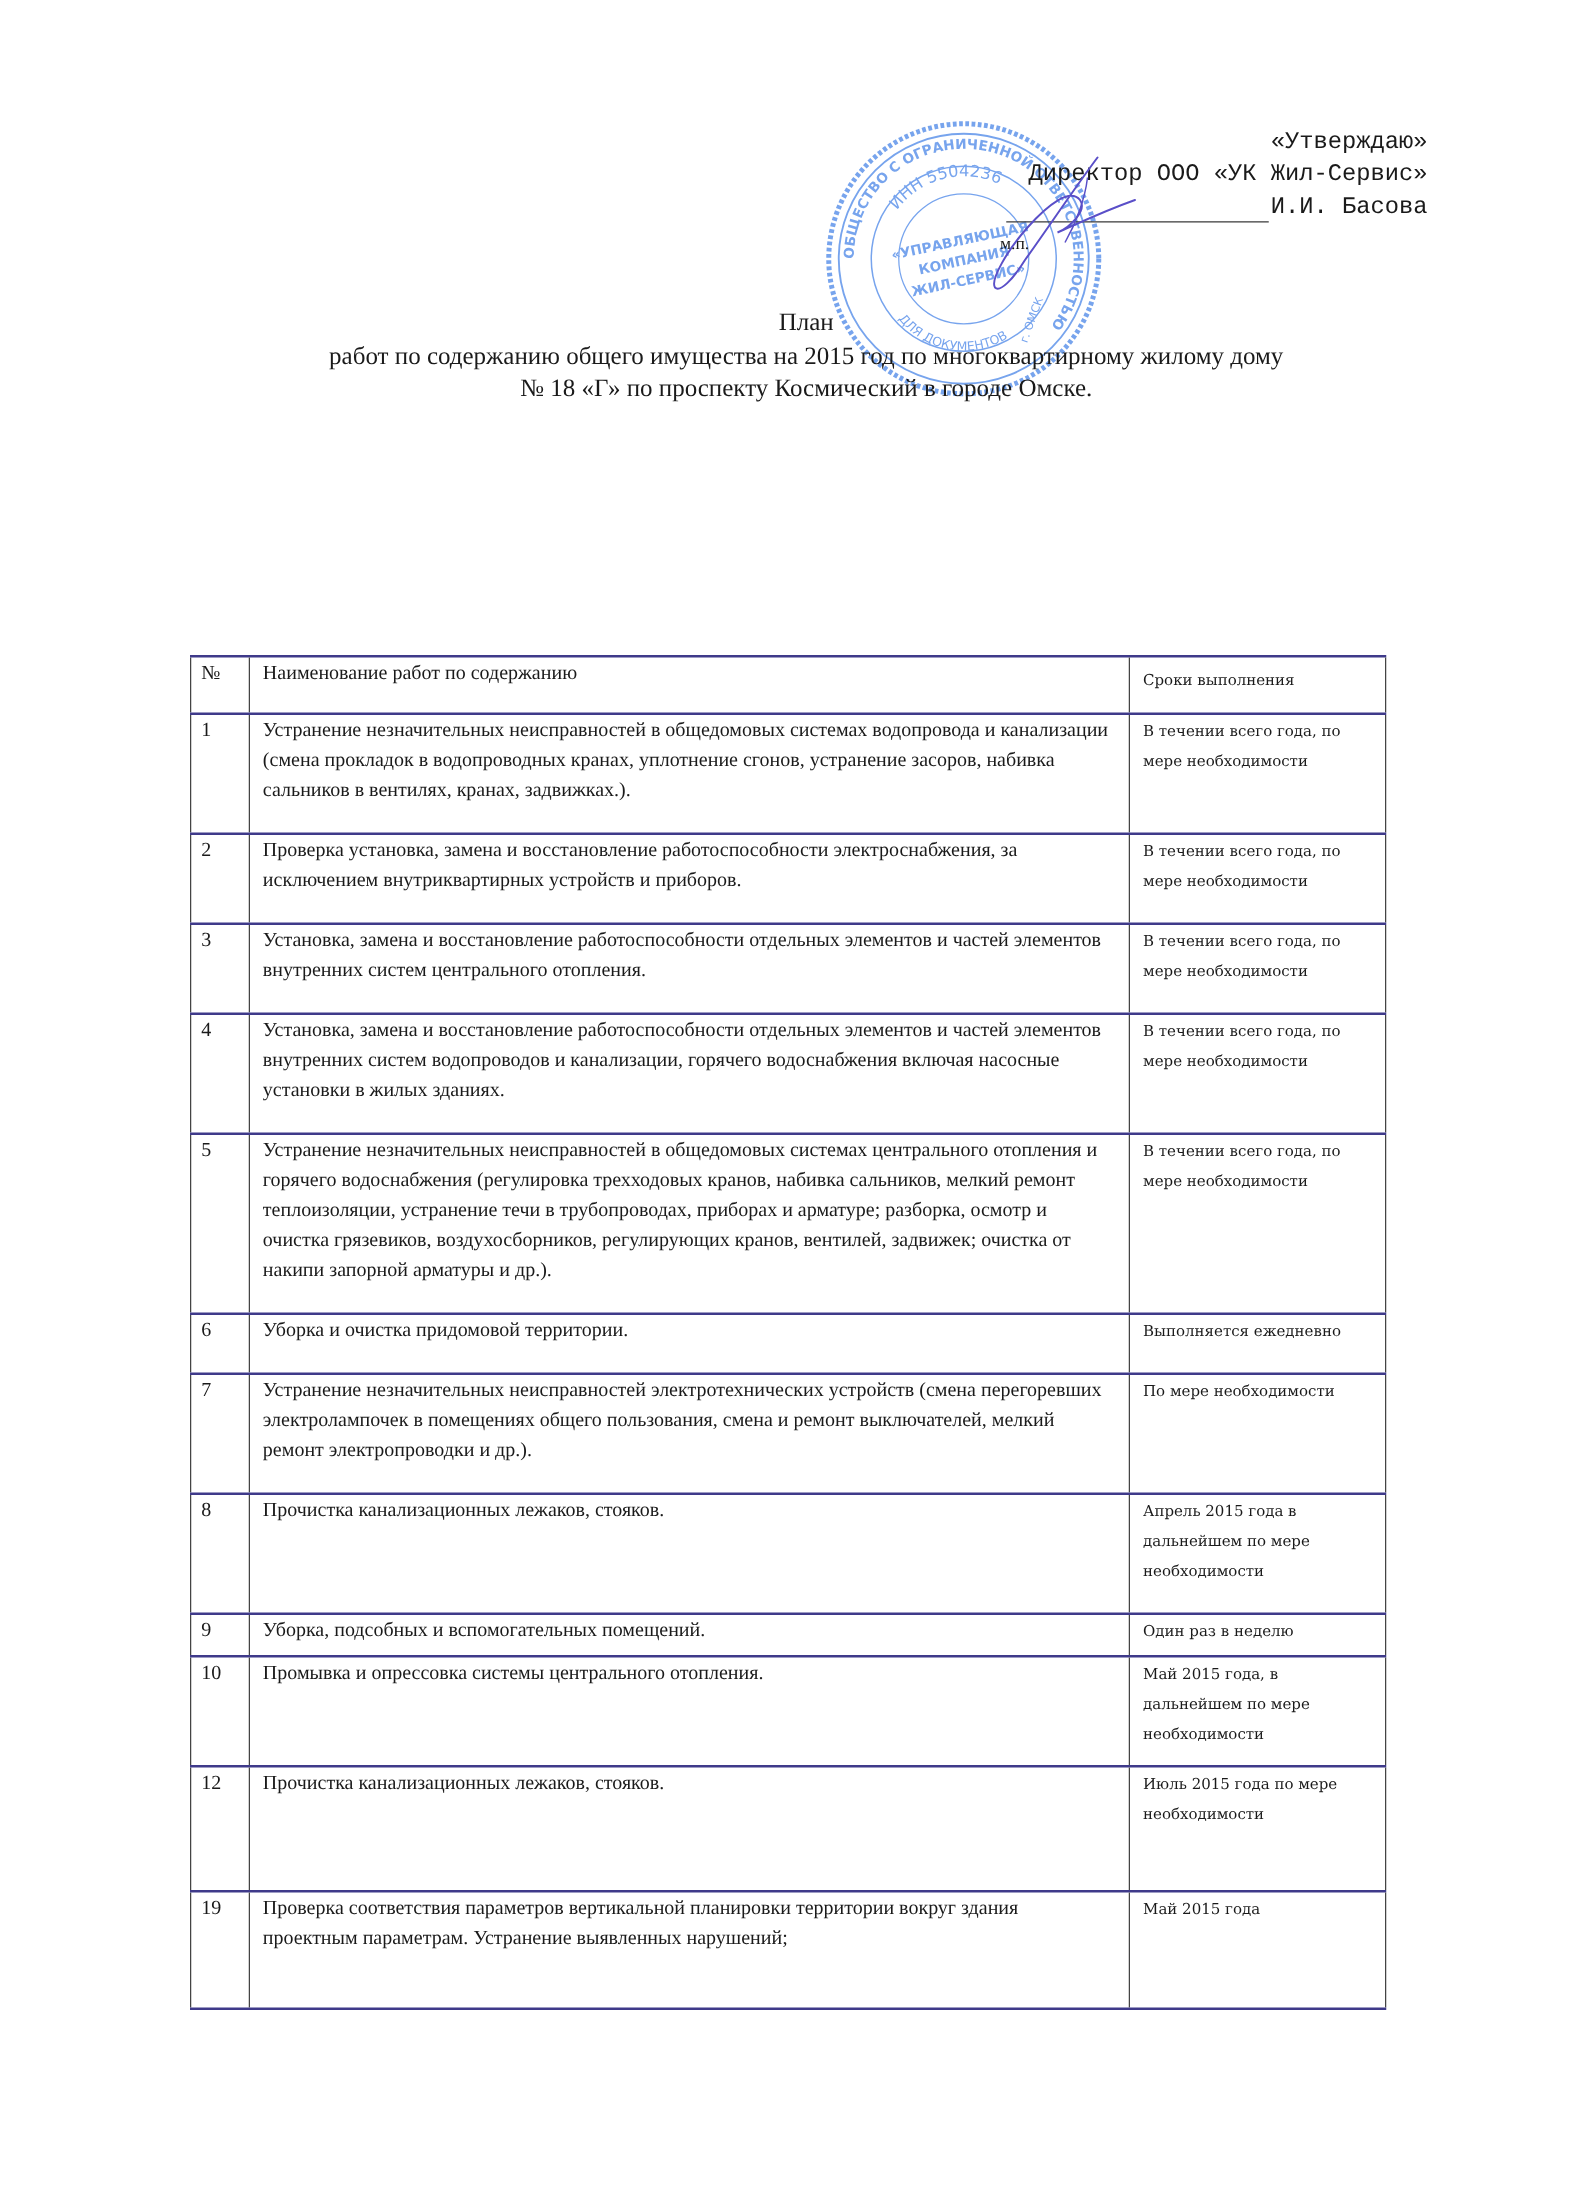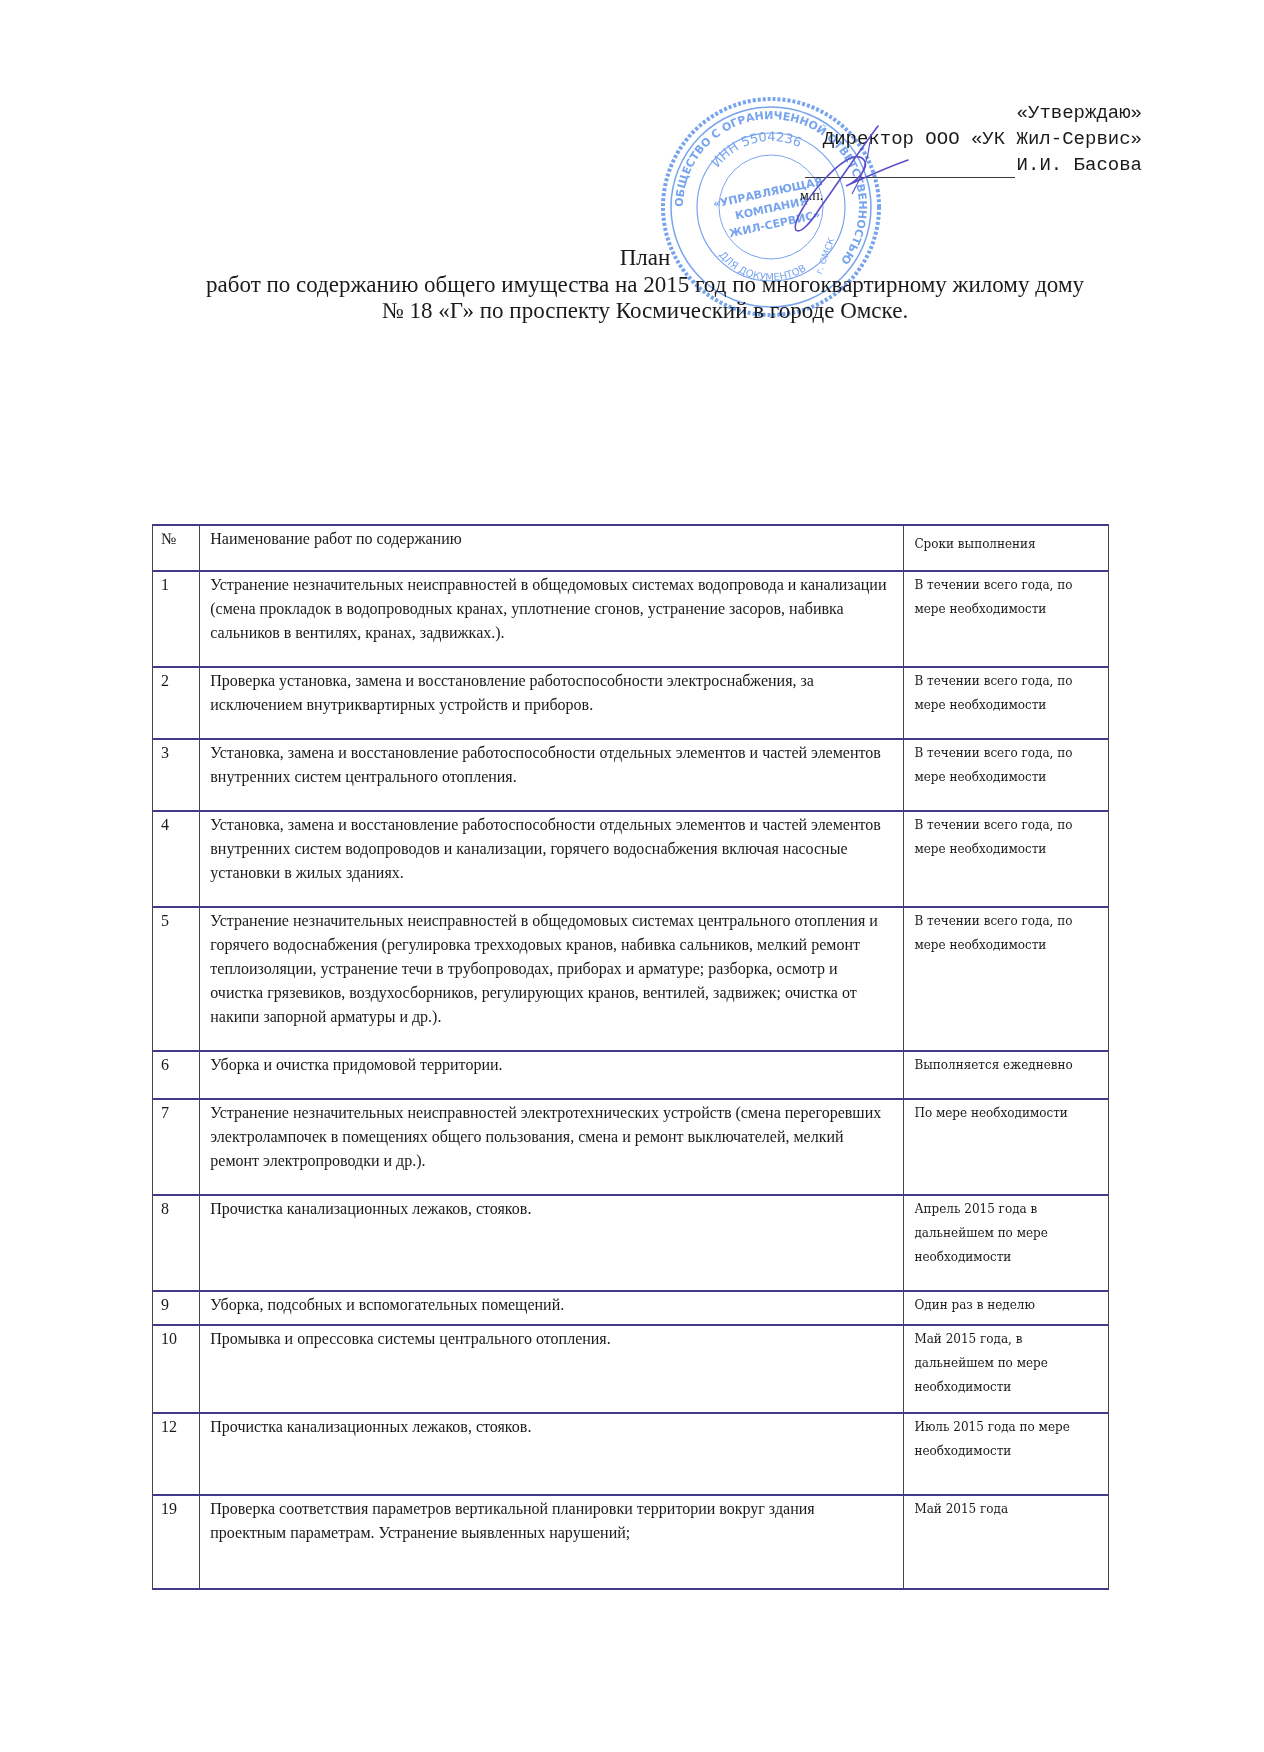--- a/index.html
+++ b/index.html
@@ -56,21 +56,21 @@
       top: 120px;
       width: 150px;
       height: 120px;
       z-index: 4;
     }
     .title {
       position: absolute;
       left: 150px;
       width: 990px;
       text-align: center;
-      font-size: 23px;
+      font-size: 20px;
       line-height: 26px;
       z-index: 3;
     }
     .title.t1 { top: 245px; }
     .title.t2 { top: 272px; }
     .title.t3 { top: 298px; }
 
     table.plan {
       position: absolute;
       left: 152px;
@@ -201,21 +201,21 @@
     <tr style="height:34px">
       <td class="c-num">9</td>
       <td class="c-name">Уборка, подсобных и вспомогательных помещений.</td>
       <td class="c-term">Один раз в неделю</td>
     </tr>
     <tr style="height:88px">
       <td class="c-num">10</td>
       <td class="c-name">Промывка и опрессовка системы центрального отопления.</td>
       <td class="c-term">Май 2015 года, в дальнейшем по мере необходимости</td>
     </tr>
-    <tr style="height:82px">
+    <tr style="height:100px">
       <td class="c-num">12</td>
       <td class="c-name">Прочистка канализационных лежаков, стояков.</td>
       <td class="c-term">Июль 2015 года по мере необходимости</td>
     </tr>
     <tr style="height:94px">
       <td class="c-num">19</td>
       <td class="c-name justify">Проверка соответствия параметров вертикальной планировки территории вокруг здания проектным параметрам. Устранение выявленных нарушений;</td>
       <td class="c-term">Май 2015 года</td>
     </tr>
   </tbody>

